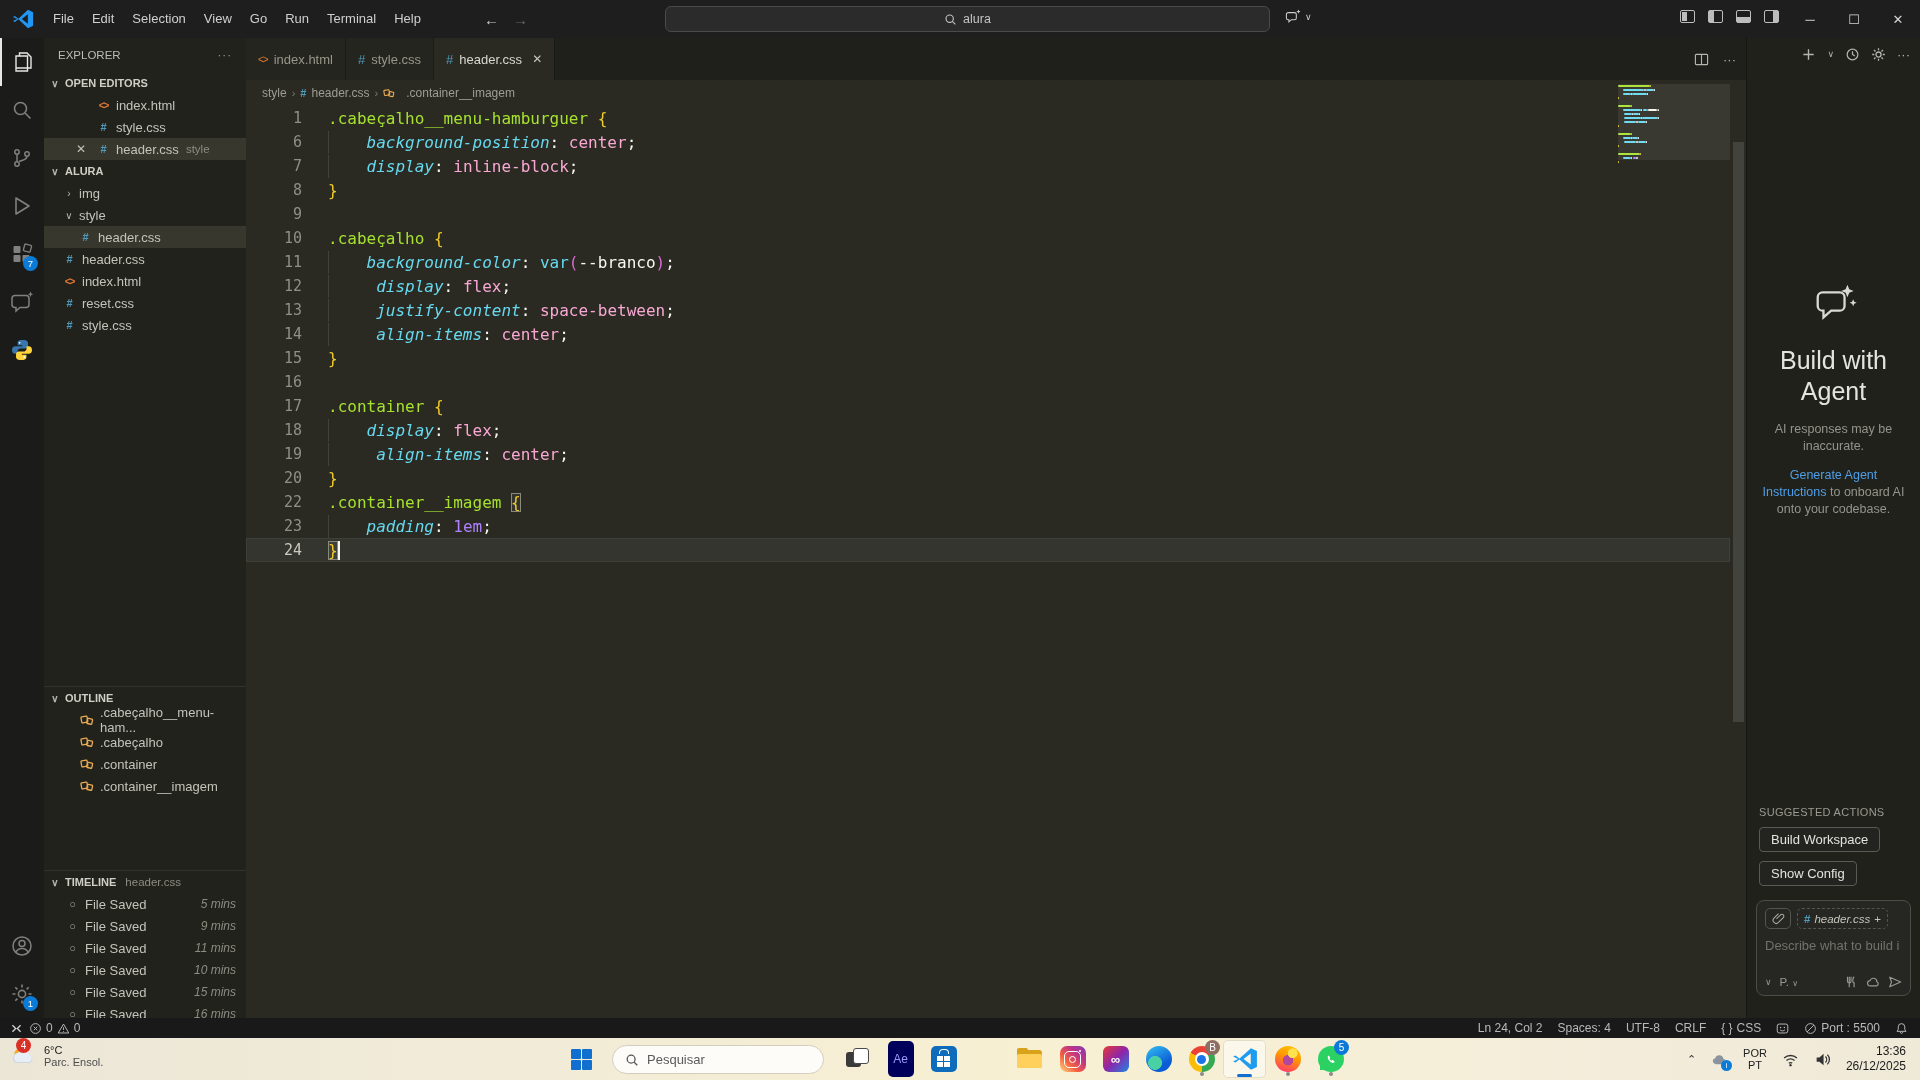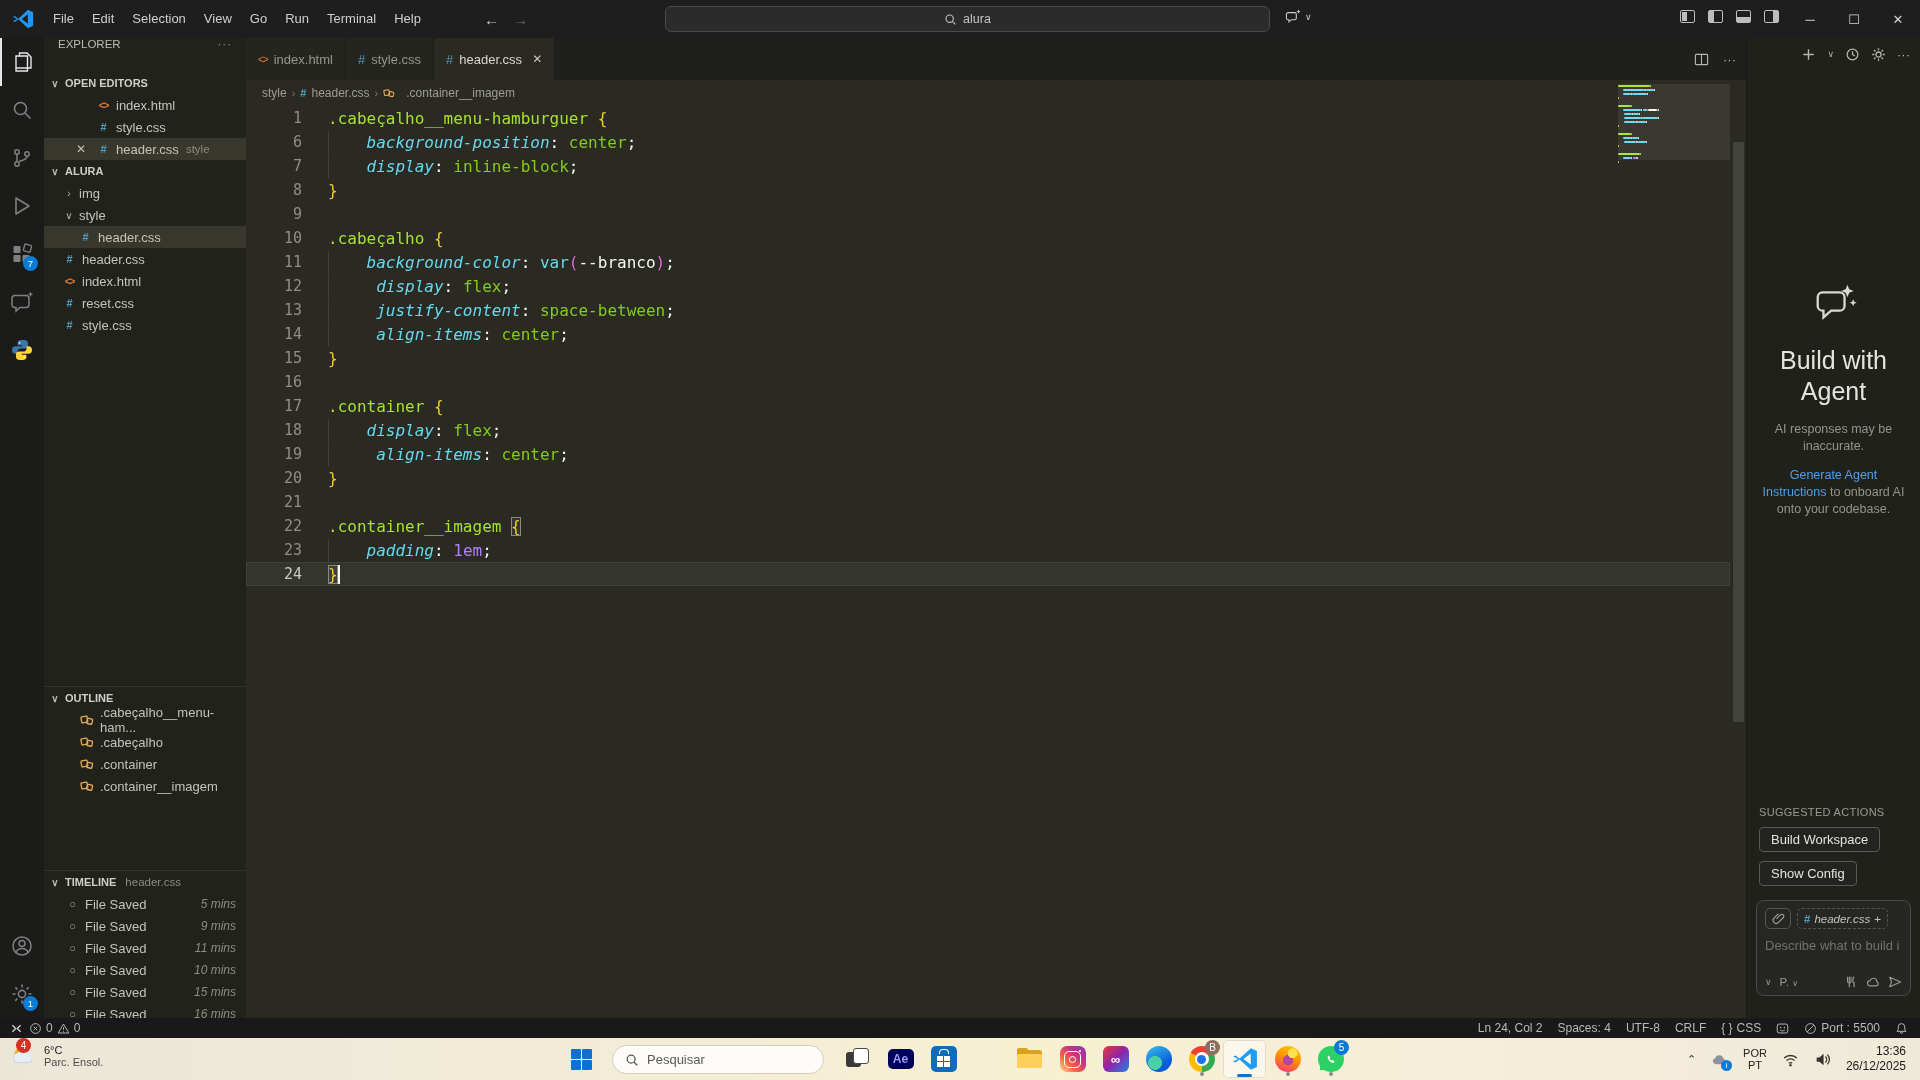--- a/index.html
+++ b/index.html
@@ -33,21 +33,21 @@
   .act-item{ width:44px; height:48px; display:flex; align-items:center; justify-content:center;
              position:relative; color:#808080; }
   .act-item.active{ color:#e7e7e7; border-left:2px solid #e7e7e7; }
   .act-item svg{ width:24px; height:24px; }
   .badge{ position:absolute; right:6px; bottom:7px; min-width:15px; height:15px; border-radius:8px;
           background:#0a7bd6; color:#fff; font-size:9.5px; line-height:15px; text-align:center; padding:0 3px; }
   #activity-bottom{ margin-top:auto; }
 
   
   #sidebar{ position:absolute; left:44px; top:38px; width:202px; bottom:62px; background:#22221d; overflow:hidden; }
-  #sidebar-title{ height:34px; display:flex; align-items:flex-start; padding:0 14px; color:#bcbcb4; font-size:11.5px; }
+  #sidebar-title{ height:34px; display:flex; align-items:center; padding:0 14px; color:#bcbcb4; font-size:11.5px; }
   #sidebar-title .more{ margin-left:auto; color:#9a9a93; letter-spacing:1px; }
   .sec-header{ height:22px; display:flex; align-items:center; font-weight:bold; font-size:11px; color:#cfcfc6;
                padding-left:4px; gap:3px; }
   .sec-header .chev{ font-size:10px; color:#b5b5ad; width:14px; text-align:center; }
   .sec-detail{ font-weight:normal; color:#8c8c82; margin-left:6px; font-size:11.5px; }
   .row{ height:22px; display:flex; align-items:center; font-size:13px; color:#c3c3ba; position:relative; }
   .row.sel{ background:#37372e; }
   .row .ficon{ width:15px; text-align:center; margin-right:5px; font-size:11px; font-weight:bold; flex:none; }
   .ficon.css{ color:#519aba; }
   .ficon.html{ color:#e37933; font-size:10px; letter-spacing:-1px; }
@@ -73,21 +73,21 @@
 
   #code{ position:absolute; left:0; right:16px; top:68px; bottom:0; overflow:hidden;
          font-family:"DejaVu Sans Mono", monospace; font-size:16px; }
   .code-row{ height:24px; display:flex; align-items:center; }
   .code-row.current{ background:rgba(255,255,255,.055); box-shadow:inset 0 0 0 1px rgba(255,255,255,.06); }
   .line-num{ width:56px; text-align:right; color:#8f8f84; flex:none; font-size:15px; }
   .code-row.current .line-num{ color:#cacabd; }
   .line-text{ margin-left:26px; white-space:pre; position:relative; }
   .indent-guide{ position:absolute; left:0; top:-2px; bottom:-2px; width:1px; background:#42423a; }
   .tok-sel{ color:#a6e22e; } .tok-prop{ color:#66d9ef; font-style:italic; }
-  .tok-val{ color:#84cc16; } .tok-punct{ color:#f8f8f2; } .tok-brace{ color:#eecb2d; }
+  .tok-val{ color:#f9a8d4; } .tok-punct{ color:#f8f8f2; } .tok-brace{ color:#eecb2d; }
   .tok-fn{ color:#66d9ef; } .tok-paren{ color:#d96ad1; } .tok-var{ color:#f8f8f2; } .tok-num{ color:#ae81ff; }
   .tok-sp{ } .m{ outline:1px solid #8a8a7a; outline-offset:-1px; background:rgba(255,255,255,.05); }
   .cursor{ display:inline-block; width:2px; height:19px; background:#f8f8f0; vertical-align:-4px; }
 
   #minimap{ position:absolute; right:16px; top:46px; width:112px; height:130px; }
   #minimap-slider{ position:absolute; left:0; right:0; top:0; height:76px; background:rgba(255,255,255,.07); }
   .mm-row{ height:4px; display:flex; align-items:center; }
   .mm-seg{ height:2px; border-radius:1px; }
   #scrollbar{ position:absolute; right:2px; top:104px; width:11px; height:580px; background:rgba(121,121,121,.32); }
 
@@ -522,24 +522,20 @@
         </div>
         <div class="code-row">
           <span class="line-num">19</span>
           <span class="line-text"><span class="indent-guide"></span><span class="tok-sp">     </span><span class="tok-prop">align-items</span><span class="tok-punct">:</span><span class="tok-val"> center</span><span class="tok-punct">;</span></span>
         </div>
         <div class="code-row">
           <span class="line-num">20</span>
           <span class="line-text"><span class="tok-brace">}</span></span>
         </div>
         <div class="code-row">
-          <span class="line-num">21</span>
-          <span class="line-text"></span>
-        </div>
-        <div class="code-row">
           <span class="line-num">22</span>
           <span class="line-text"><span class="tok-sel">.container__imagem </span><span class="tok-brace m">{</span></span>
         </div>
         <div class="code-row">
           <span class="line-num">23</span>
           <span class="line-text"><span class="indent-guide"></span><span class="tok-sp">    </span><span class="tok-prop">padding</span><span class="tok-punct">:</span><span class="tok-sp"> </span><span class="tok-num">1em</span><span class="tok-punct">;</span></span>
         </div>
         <div class="code-row current">
           <span class="line-num">24</span>
           <span class="line-text"><span class="tok-brace m">}</span><span class="cursor"></span></span>
@@ -802,21 +798,21 @@
       <span>Pesquisar</span>
     </div>
     <div id="task-icons">
         <div class="task-slot">
           <span style="position:relative;width:26px;height:26px;display:inline-block;">
             <span style="position:absolute;left:1px;top:6px;width:15px;height:15px;background:#3a3a3a;border-radius:3px;"></span>
             <span style="position:absolute;left:8px;top:2px;width:16px;height:16px;background:#fff;border:1.5px solid #4a4a4a;border-radius:3px;"></span>
           </span>
         </div>
         <div class="task-slot">
-          <span style="width:26px;height:20px;background:#00005b;border-radius:5px;color:#9a9af7;font-weight:bold;font-size:12px;display:inline-flex;align-items:center;justify-content:center;">Ae</span>
+          <span style="width:26px;height:36px;background:#00005b;border-radius:5px;color:#9a9af7;font-weight:normal;font-size:12px;display:inline-flex;align-items:center;justify-content:center;">Ae</span>
         </div>
         <div class="task-slot">
           <span style="width:26px;height:26px;background:#0f6cbd;border-radius:5px;display:inline-flex;align-items:center;justify-content:center;position:relative;">
             <span style="position:absolute;top:3px;width:10px;height:5px;border:1.5px solid #fff;border-bottom:none;border-radius:4px 4px 0 0;"></span>
             <span style="margin-top:5px;display:grid;grid-template-columns:6px 6px;grid-template-rows:5px 5px;gap:1.5px;">
               <i style="background:#fff;"></i>
               <i style="background:#fff;"></i>
               <i style="background:#fff;"></i>
               <i style="background:#fff;"></i>
             </span>

